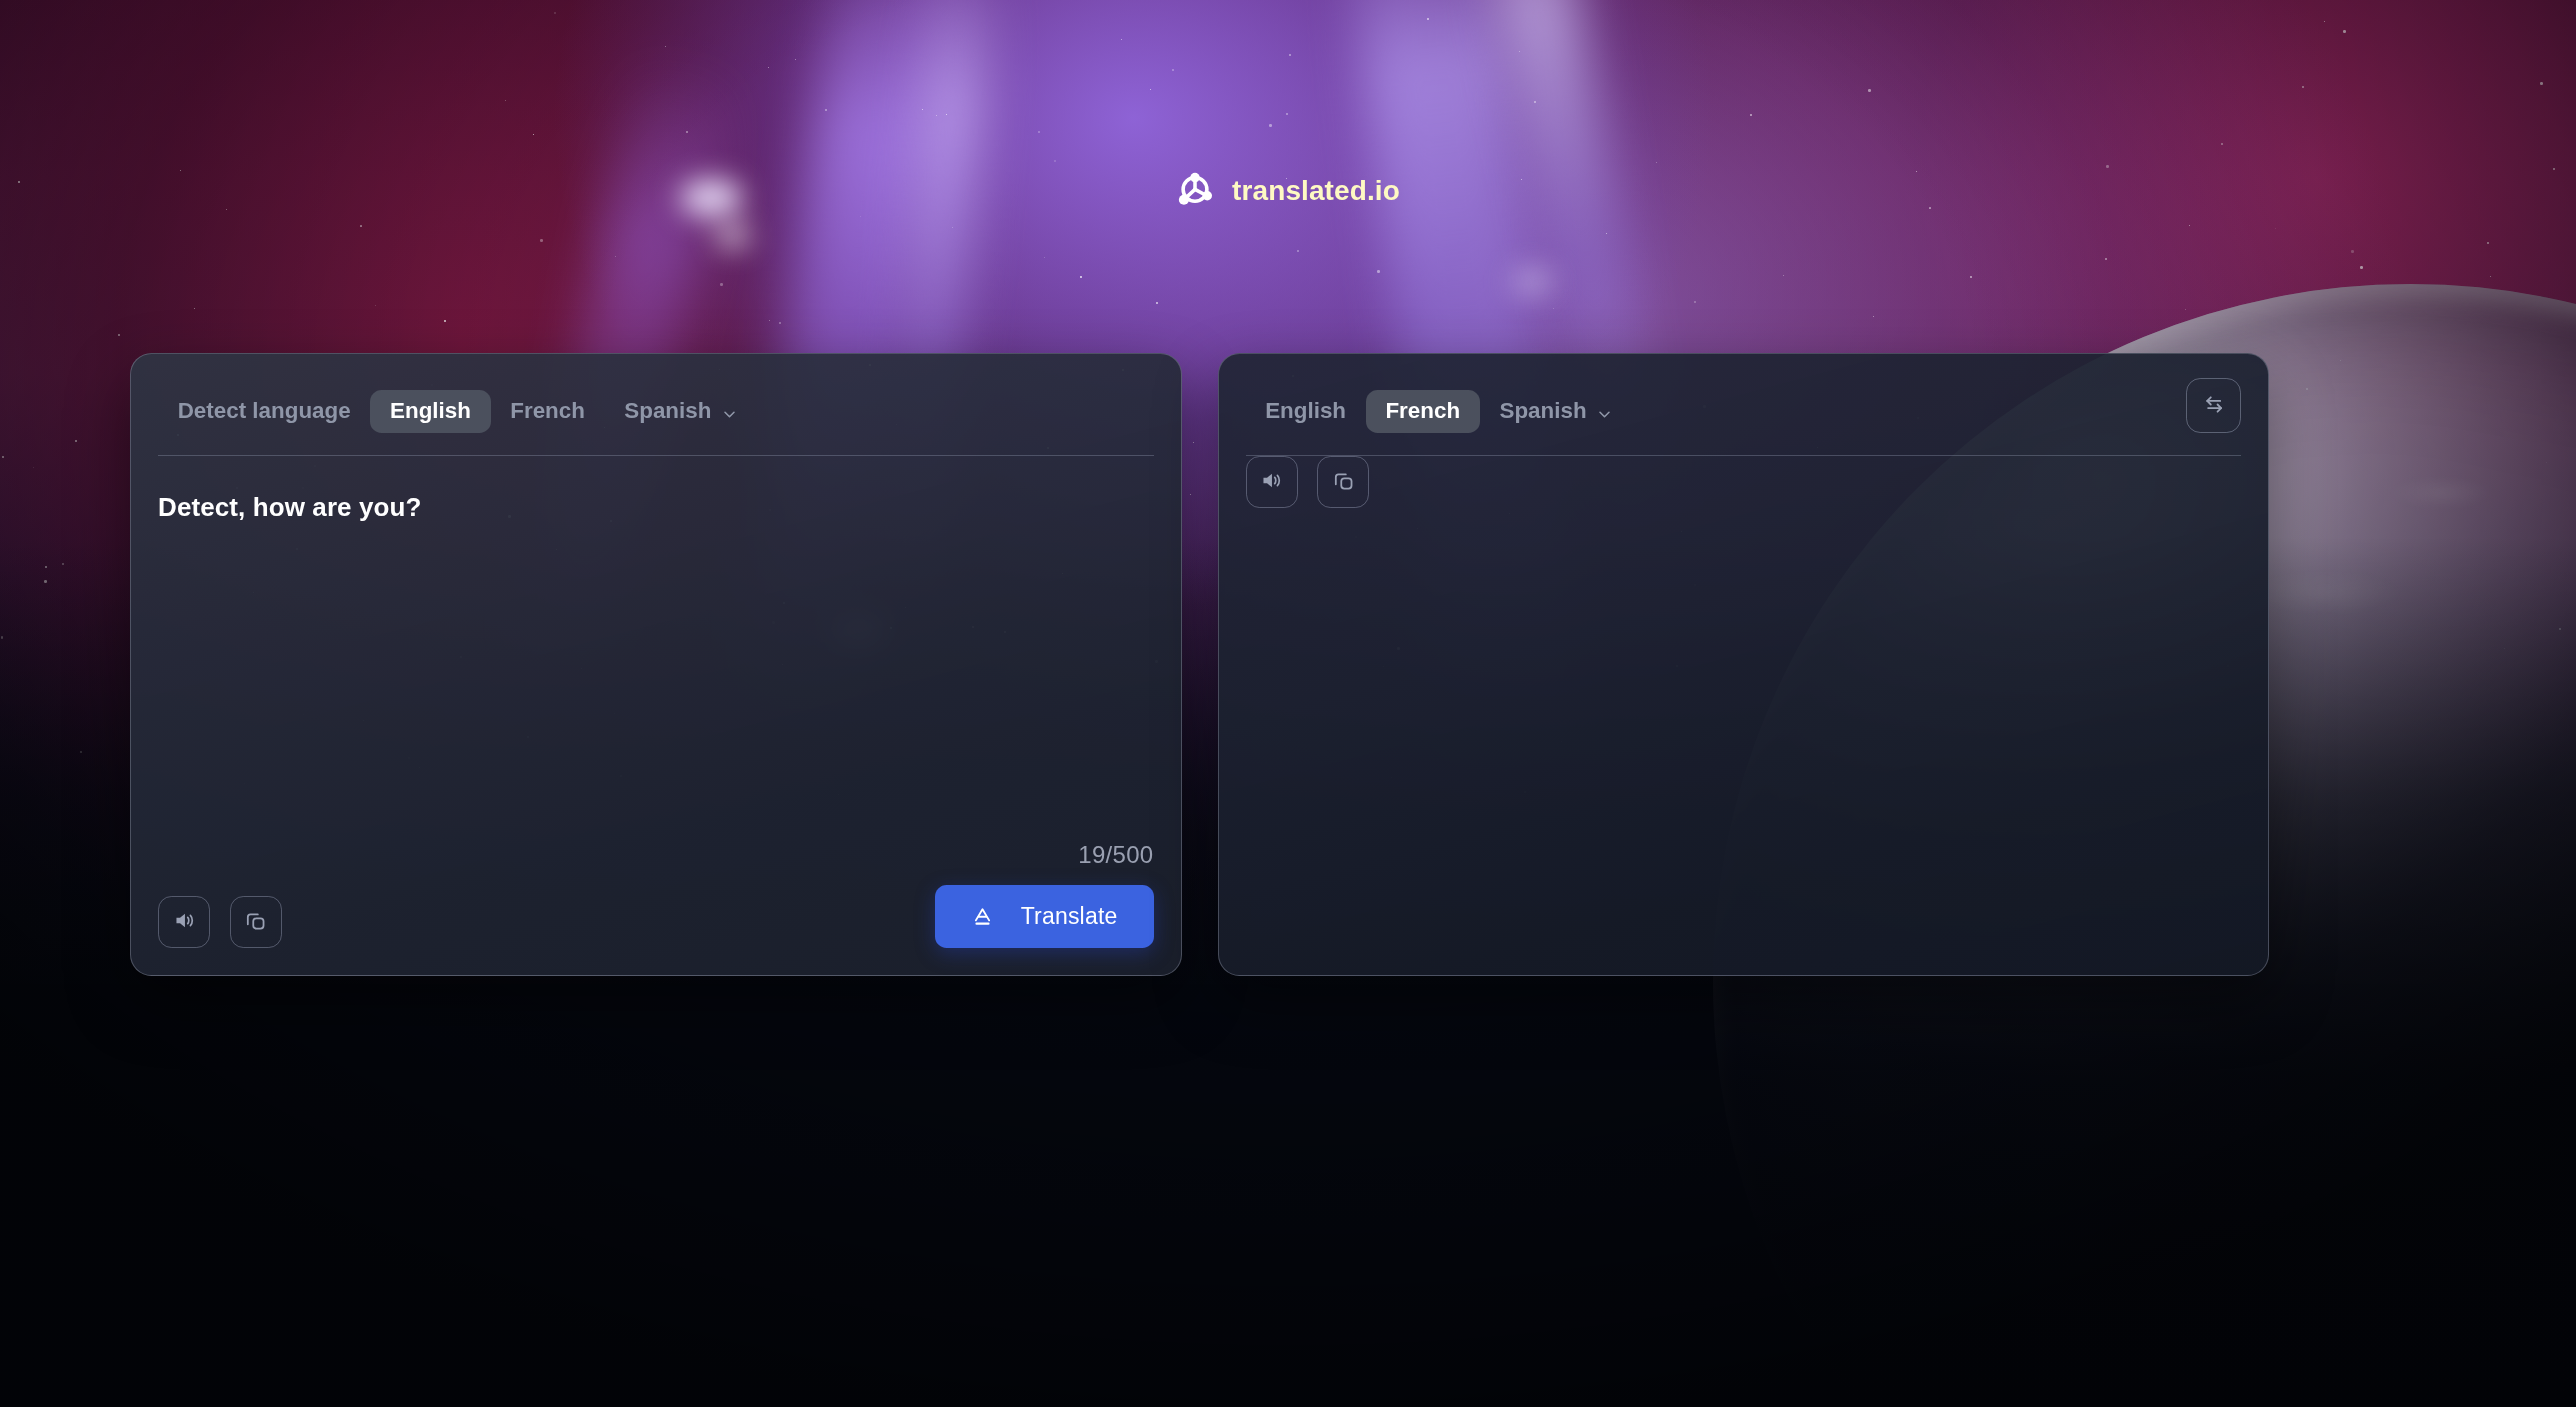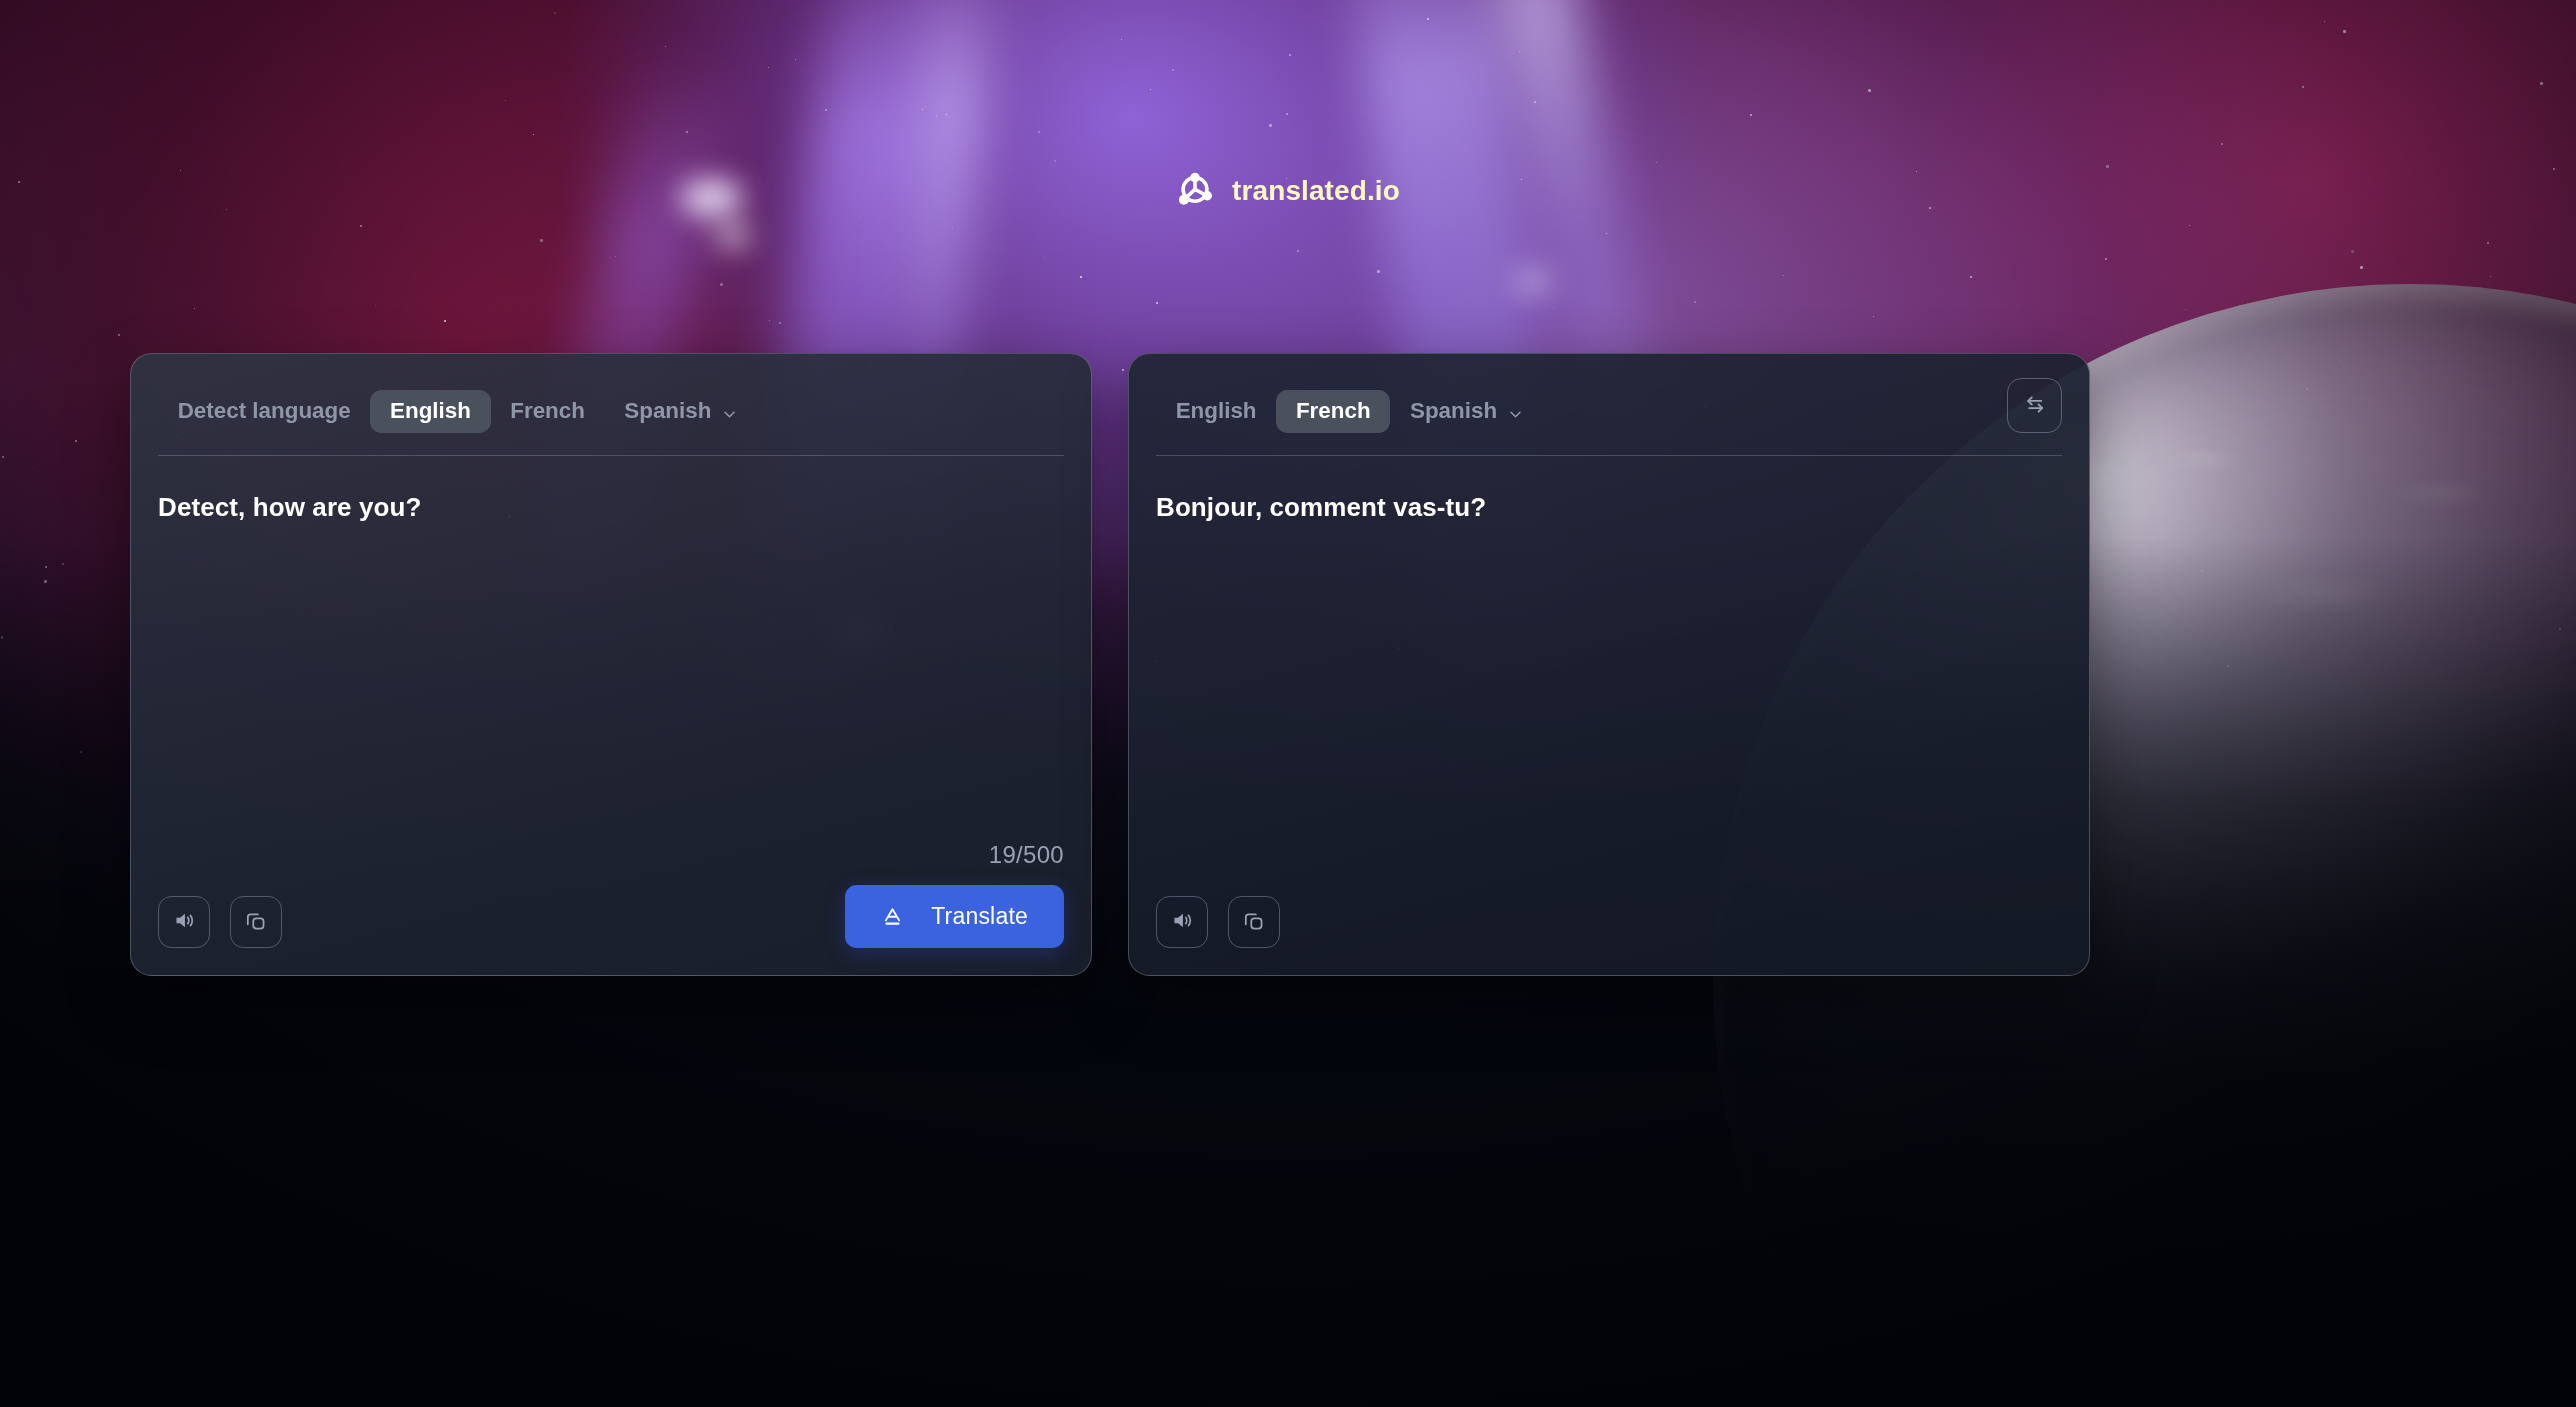--- a/index.html
+++ b/index.html
@@ -88,21 +88,21 @@
     display:flex; align-items:center; justify-content:center; gap:18px;
     z-index:5;
   }
   .brand-icon { width:38px; height:38px; display:block; }
   .brand-name {
     font-size:28px; font-weight:700; color:#fef9c3; letter-spacing:0.1px;
   }
 
   
   .panels {
-    position:absolute; left:130px; top:353px; width:1960px; height:623px;
+    position:absolute; left:130px; top:353px; width:2139px; height:623px;
     display:flex; gap:36px; z-index:5;
   }
   .panel {
     position:relative; flex:1;
     border-radius:21.5px;
     border:1.3px solid rgba(190,196,215,0.30);
     box-shadow: 0 25px 63px rgba(0,0,0,.45);
     overflow:hidden;
     display:flex; flex-direction:column;
   }
@@ -463,23 +463,20 @@
               <path d="M12 7 L8 11 L12 15" stroke="#9aa1b4" stroke-width="2" stroke-linecap="round" stroke-linejoin="round" fill="none"></path>
               <path d="M9 19 H23.5" stroke="#9aa1b4" stroke-width="2" stroke-linecap="round"></path>
               <path d="M19.5 15 L23.5 19 L19.5 23" stroke="#9aa1b4" stroke-width="2" stroke-linecap="round" stroke-linejoin="round" fill="none"></path>
             </svg>
           </span>
         </button>
       </div>
 
       <div class="divider"></div>
 
-      <div class="text-area">
-        <div class="text-value">Bonjour, comment vas-tu?</div>
-      </div>
 
       <div class="panel-footer">
         <div class="icon-group">
           <button class="icon-btn">
             <span>
               <svg width="25" height="25" viewBox="0 0 28 28" fill="none">
                 <path d="M5 11 H9 L14.5 6.5 V21.5 L9 17 H5 Z" fill="#9aa1b4"></path>
                 <path d="M17.6 10.6 C19.2 12.2 19.2 15.8 17.6 17.4" stroke="#9aa1b4" stroke-width="1.9" stroke-linecap="round" fill="none"></path>
                 <path d="M20.6 8.2 C23.4 11 23.4 17 20.6 19.8" stroke="#9aa1b4" stroke-width="1.9" stroke-linecap="round" fill="none"></path>
               </svg>

